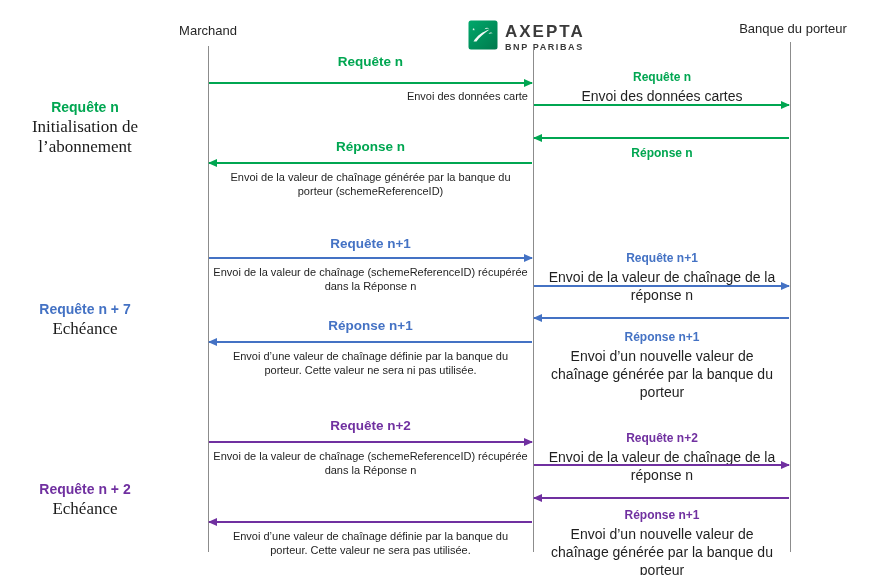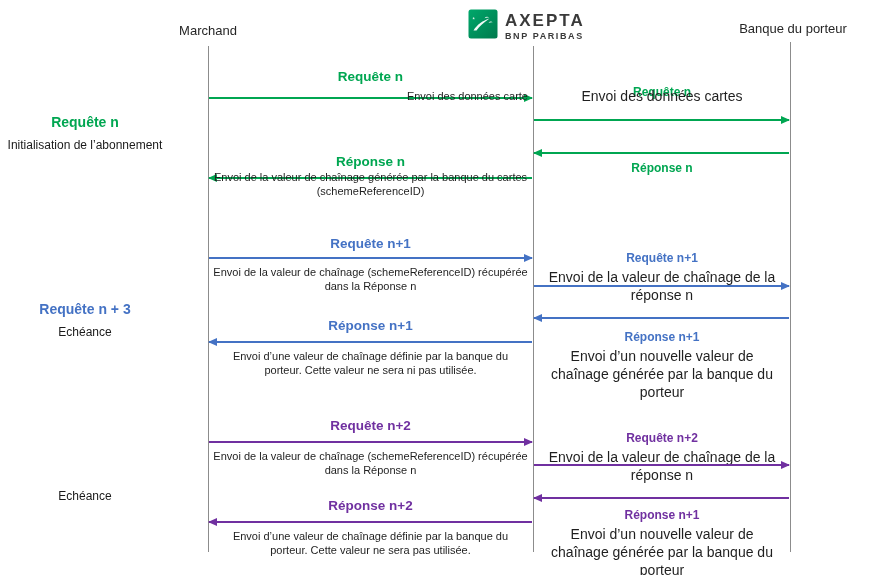--- a/index.html
+++ b/index.html
@@ -7,31 +7,31 @@
     position:relative;width:871px;height:575px;background:#ffffff;
     font-family:"Liberation Sans", sans-serif;color:#1a1a1a;overflow:hidden;
   }
   .actor{
     position:absolute;font-size:13px;color:#262626;text-align:center;transform:translateX(-50%);
     white-space:nowrap;
   }
   .lifeline{position:absolute;width:1px;background:#8c8c8c;}
 
   
-  .logo{position:absolute;left:468px;top:9px;display:flex;align-items:center;gap:7px;}
+  .logo{position:absolute;left:468px;top:20px;display:flex;align-items:center;gap:7px;}
   .logo-text{display:flex;flex-direction:column;line-height:1;}
   .logo-brand{font-size:17px;font-weight:bold;letter-spacing:2px;color:#3a3a3a;}
   .logo-sub{font-size:9px;font-weight:bold;letter-spacing:1.6px;color:#3a3a3a;margin-top:3px;}
 
   
   .phase{position:absolute;left:0;width:170px;text-align:center;}
   .phase-title{font-size:14px;font-weight:bold;line-height:1.15;}
-  .phase-sub{font-size:12px;color:#1a1a1a;margin-top:8px;}
+  .phase-sub{font-size:17px;color:#1a1a1a;margin-top:2px;font-family:Liberation Serif, serif;}
 
-  .green{color:#00A651;margin-top:15px;}
+  .green{color:#00A651;}
   .blue{color:#4472C4;}
   .purple{color:#7030A0;}
 
   
   .mtitle{position:absolute;font-weight:bold;text-align:center;line-height:1.1;}
   .mdesc{position:absolute;text-align:center;color:#1f1f1f;line-height:1.3;}
   .seg-left .mtitle, .mtitle.lg{font-size:13.5px;}
   .mtitle.sm{font-size:12px;}
   .mdesc.lg{font-size:11px;}
   .mdesc.sm{font-size:14px;}
@@ -78,48 +78,48 @@
 
   <div class="lifeline" style="left:208px;top:46px;height:506px;"></div>
   <div class="lifeline" style="left:533px;top:46px;height:506px;"></div>
   <div class="lifeline" style="left:790px;top:42px;height:510px;"></div>
 
   <div class="phase" style="top:99px;">
     <div class="phase-title green">Requête n</div>
     <div class="phase-sub">Initialisation de l’abonnement</div>
   </div>
   <div class="phase" style="top:301px;">
-    <div class="phase-title blue">Requête n + 3</div>
+    <div class="phase-title blue">Requête n + 7</div>
     <div class="phase-sub">Echéance</div>
   </div>
   <div class="phase" style="top:481px;">
+    <div class="phase-title purple">Requête n + 2</div>
     <div class="phase-sub">Echéance</div>
   </div>
 
   <div class="mtitle lg green Lx" style="top:55px;">Requête n</div>
   <div class="arrow dir-right green" style="left:209px;width:323px;top:82px;"></div>
   <div class="mdesc lg Lx" style="top:89px;text-align:right;">Envoi des données carte</div>
 
   <div class="mtitle lg green Lx" style="top:140px;">Réponse n</div>
   <div class="arrow dir-left green" style="left:209px;width:323px;top:162px;"></div>
-  <div class="mdesc lg Lx" style="top:170px;">Envoi de la valeur de chaînage générée par la banque du cartes (schemeReferenceID)</div>
+  <div class="mdesc lg Lx" style="top:170px;">Envoi de la valeur de chaînage générée par la banque du porteur (schemeReferenceID)</div>
 
   <div class="mtitle lg blue Lx" style="top:237px;">Requête n+1</div>
   <div class="arrow dir-right blue" style="left:209px;width:323px;top:257px;"></div>
   <div class="mdesc lg Lx" style="top:265px;">Envoi de la valeur de chaînage (schemeReferenceID) récupérée dans la Réponse n</div>
 
   <div class="mtitle lg blue Lx" style="top:319px;">Réponse n+1</div>
   <div class="arrow dir-left blue" style="left:209px;width:323px;top:341px;"></div>
   <div class="mdesc lg Lx" style="top:349px;">Envoi d’une valeur de chaînage définie par la banque du porteur. Cette valeur ne sera ni pas utilisée.</div>
 
   <div class="mtitle lg purple Lx" style="top:419px;">Requête n+2</div>
   <div class="arrow dir-right purple" style="left:209px;width:323px;top:441px;"></div>
   <div class="mdesc lg Lx" style="top:449px;">Envoi de la valeur de chaînage (schemeReferenceID) récupérée dans la Réponse n</div>
 
-  <div class="mtitle lg purple Lx" style="top:499px;">Réponse n+2</div>
   <div class="arrow dir-left purple" style="left:209px;width:323px;top:521px;"></div>
   <div class="mdesc lg Lx" style="top:529px;">Envoi d’une valeur de chaînage définie par la banque du porteur. Cette valeur ne sera pas utilisée.</div>
 
   <div class="mtitle sm green Rx" style="top:71px;">Requête n</div>
   <div class="mdesc sm Rx" style="top:87px;">Envoi des données cartes</div>
   <div class="arrow dir-right green" style="left:534px;width:255px;top:104px;"></div>
 
   <div class="arrow dir-left green" style="left:534px;width:255px;top:137px;"></div>
   <div class="mtitle sm green Rx" style="top:147px;">Réponse n</div>
 

